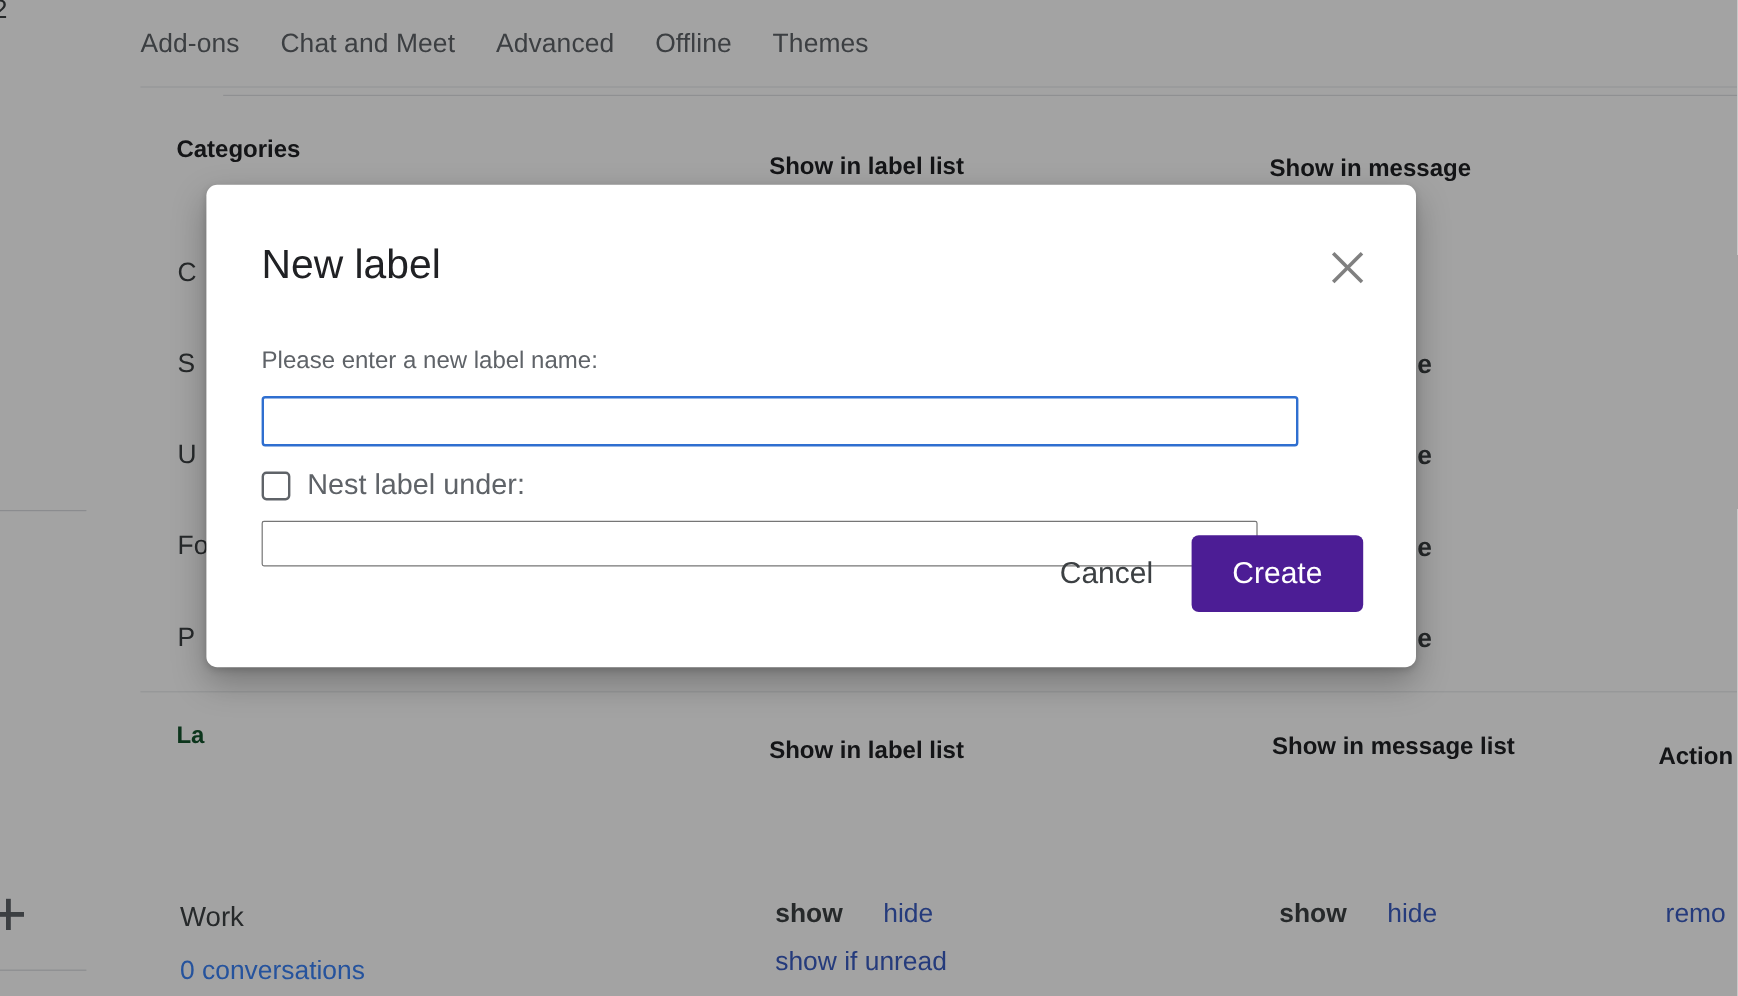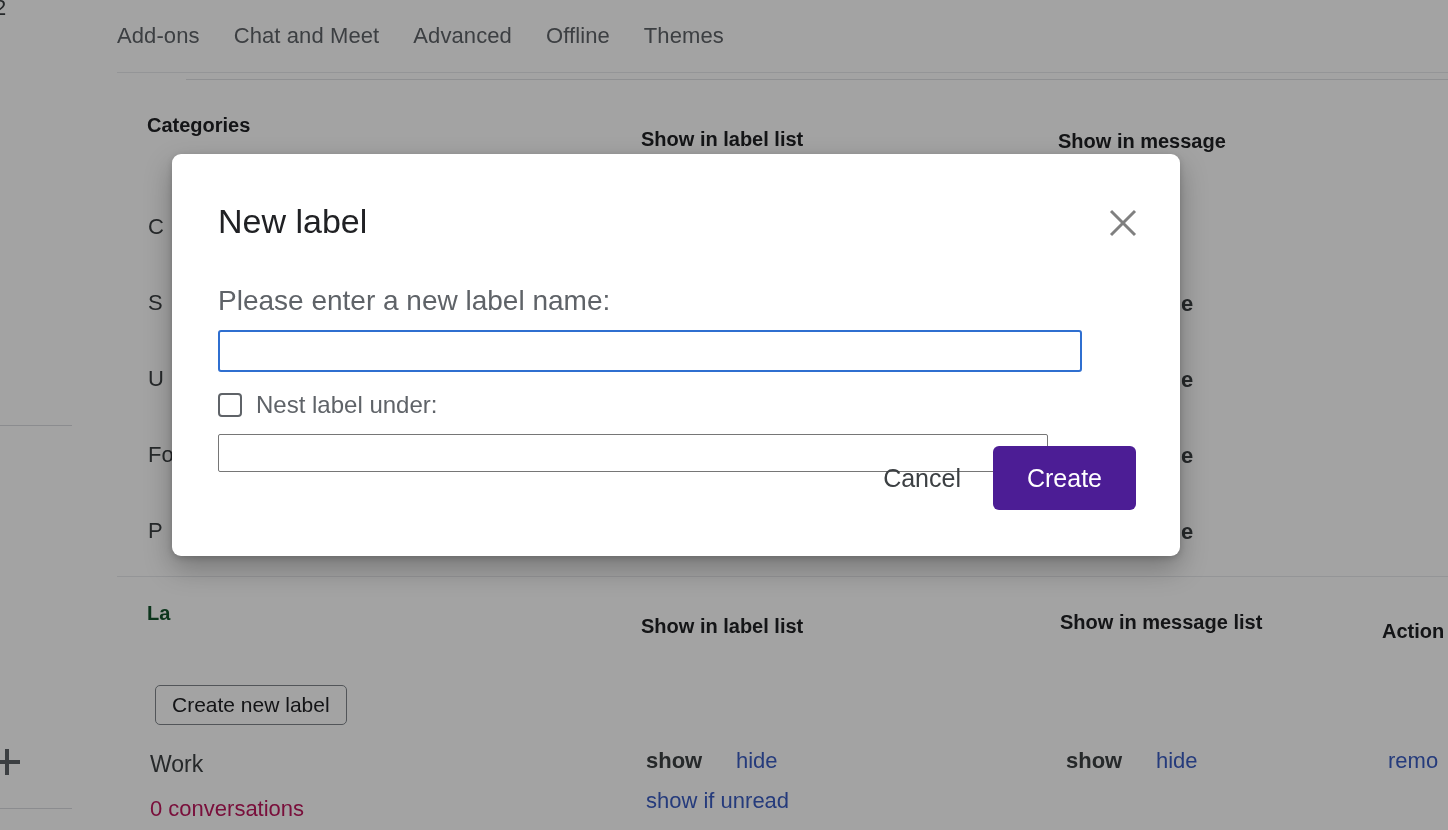--- a/index.html
+++ b/index.html
@@ -193,21 +193,21 @@
     left: 150px;
     top: 751px;
     font-size: 23px;
     color: #3c4043;
   }
   .work-count {
     position: absolute;
     left: 150px;
     top: 796px;
     font-size: 22px;
-    color: #be185d;
+    color: #3b82f6;
   }
 
   .lbl-show-strong {
     position: absolute;
     font-size: 22px;
     font-weight: bold;
     color: #3c4043;
     white-space: nowrap;
   }
   .lbl-link {
@@ -252,21 +252,21 @@
     display: flex;
     align-items: center;
     justify-content: center;
   }
   .dlg-close svg { display: block; }
 
   .dlg-prompt {
     position: absolute;
     left: 46px;
     top: 132px;
-    font-size: 28px;
+    font-size: 20px;
     color: #5f6368;
     line-height: 30px;
   }
   .dlg-input {
     position: absolute;
     left: 46px;
     top: 176px;
     width: 846px;
     height: 38px;
     padding: 0 7px;
@@ -387,21 +387,20 @@
   <div class="cat-hide" style="top:443px">hide</div>
   <div class="cat-hide" style="top:519px">hide</div>
 
   <div class="cat-rule" style="top:576px"></div>
 
   <div class="labels-head">La</div>
   <div class="labels-list-head">Show in label list</div>
   <div class="labels-msg-head">Show in message list</div>
   <div class="labels-actions-head">Action</div>
 
-  <button class="create-label-btn">Create new label</button>
 
   <div class="work-name">Work</div>
   <div class="work-count">0 conversations</div>
 
   <div class="lbl-show-strong" style="left:646px; top:748px">show</div>
   <a class="lbl-link" style="left:736px; top:748px">hide</a>
   <a class="lbl-link" style="left:646px; top:788px">show if unread</a>
 
   <div class="lbl-show-strong" style="left:1066px; top:748px">show</div>
   <a class="lbl-link" style="left:1156px; top:748px">hide</a>

